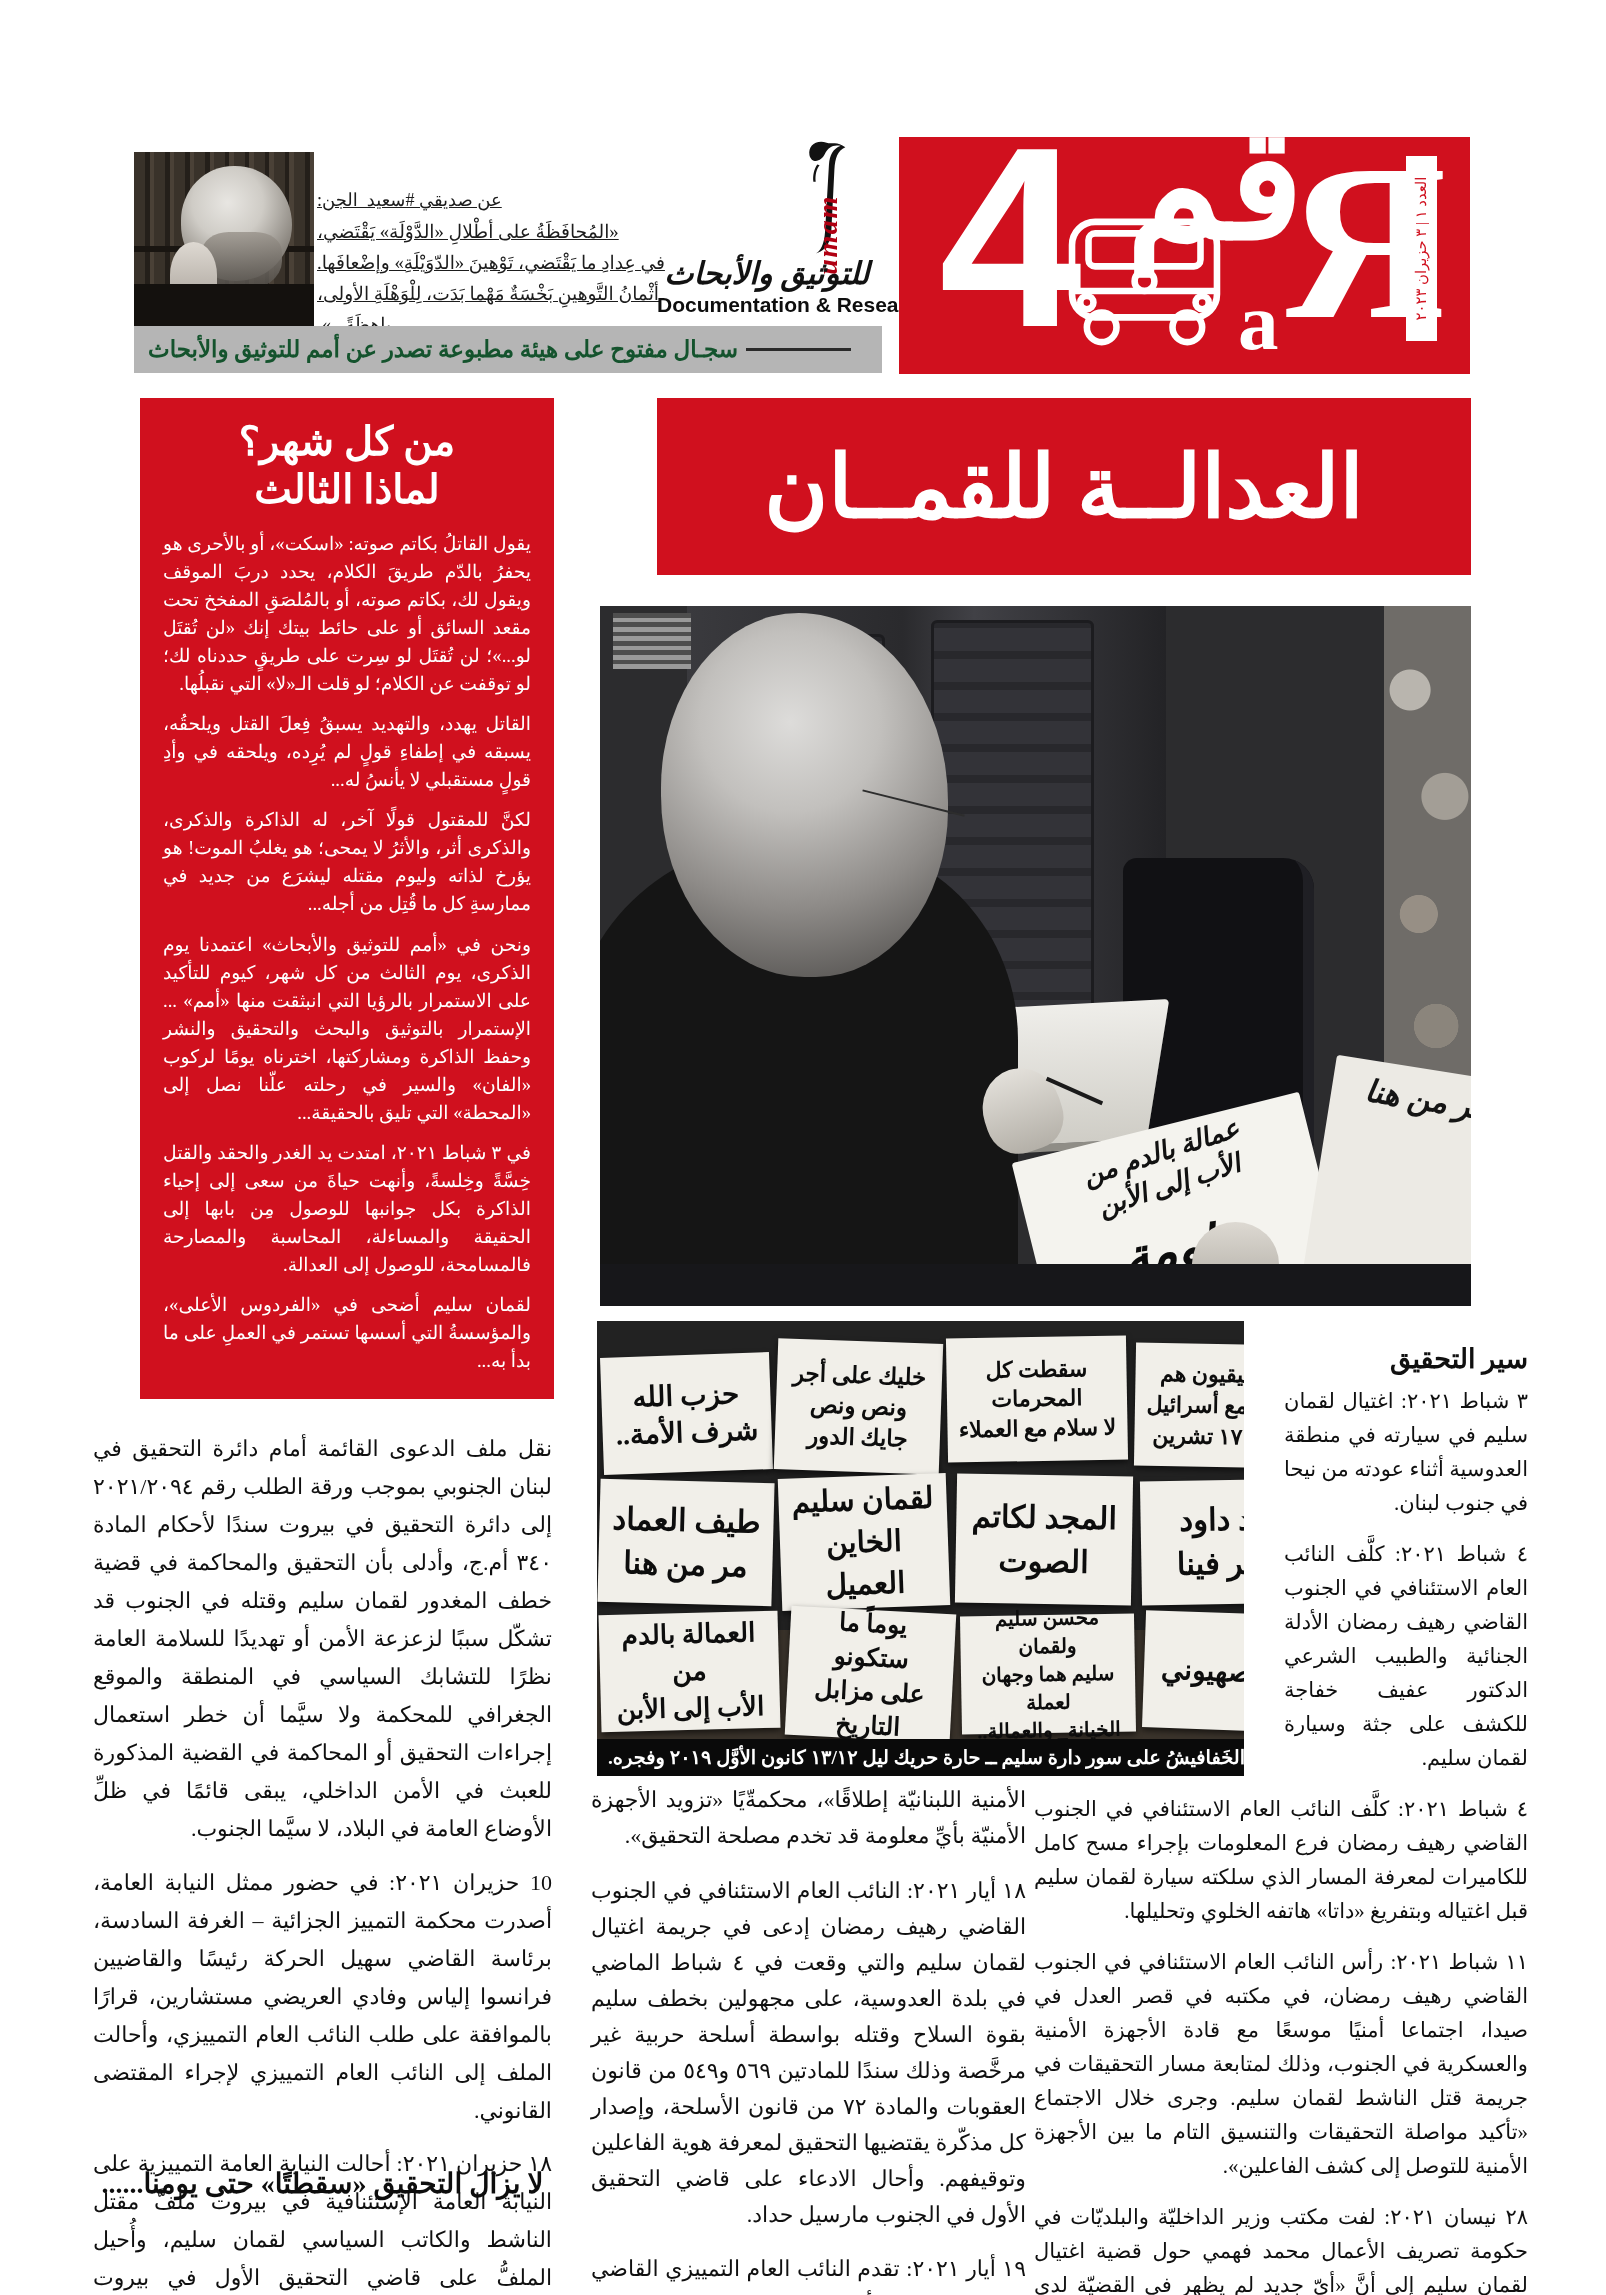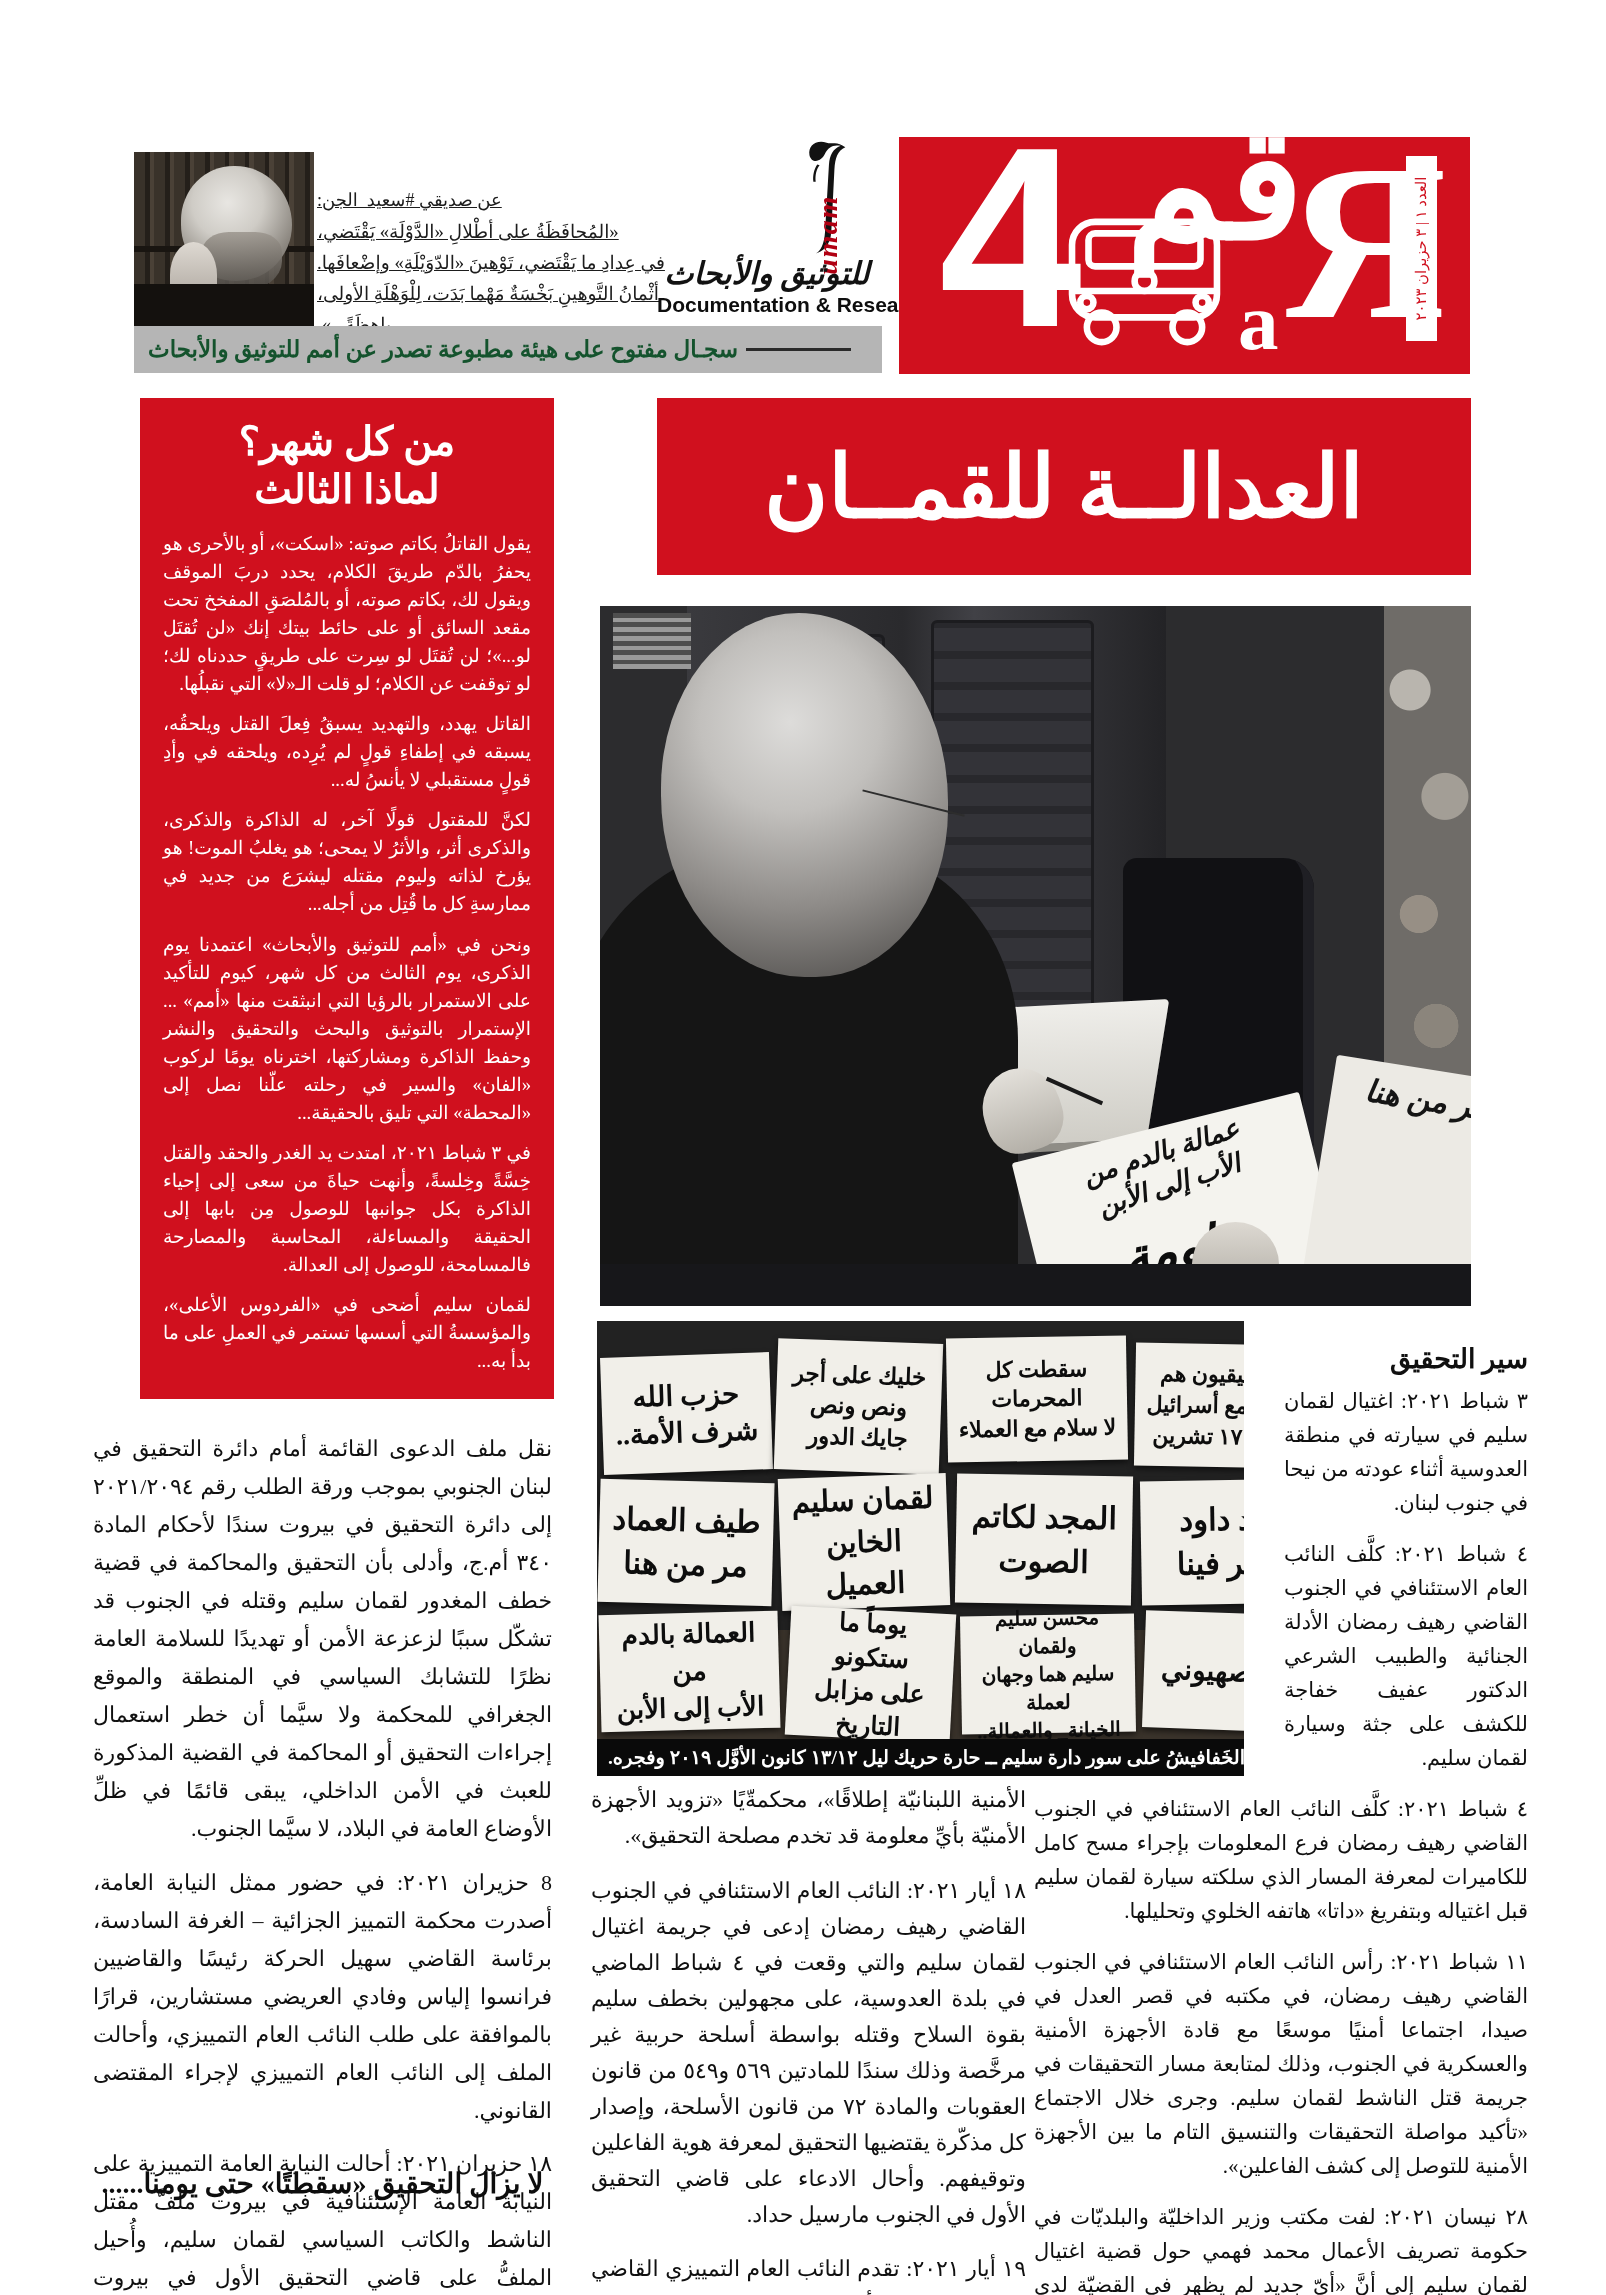--- a/index.html
+++ b/index.html
@@ -315,20 +315,20 @@
   </div>
 
   <div class="abs col midcol">
     <p>الأمنية اللبنانيّة إطلاقًا»، محكمةّيًا «تزويد الأجهزة الأمنيّة بأيِّ معلومة قد تخدم مصلحة التحقيق».</p>
     <p>١٨ أيار ٢٠٢١: النائب العام الاستئنافي في الجنوب القاضي رهيف رمضان إدعى في جريمة اغتيال لقمان سليم والتي وقعت في ٤ شباط الماضي في بلدة العدوسية، على مجهولين بخطف سليم بقوة السلاح وقتله بواسطة أسلحة حربية غير مرخَّصة وذلك سندًا للمادتين ٥٦٩ و٥٤٩ من قانون العقوبات والمادة ٧٢ من قانون الأسلحة، وإصدار كل مذكّرة يقتضيها التحقيق لمعرفة هوية الفاعلين وتوقيفهم. وأحال الادعاء على قاضي التحقيق الأول في الجنوب مارسيل حداد.</p>
     <p>١٩ أيار ٢٠٢١: تقدم النائب العام التمييزي القاضي غسان عويدات أمام محكمة التمييز الجزائية- الغرفة السادسة، بطلب</p>
   </div>
 
   <div class="abs col leftcol">
     <p>نقل ملف الدعوى القائمة أمام دائرة التحقيق في لبنان الجنوبي بموجب ورقة الطلب رقم ٢٠٢١/٢٠٩٤ إلى دائرة التحقيق في بيروت سندًا لأحكام المادة ٣٤٠ أم.ج، وأدلى بأن التحقيق والمحاكمة في قضية خطف المغدور لقمان سليم وقتله في الجنوب قد تشكّل سببًا لزعزعة الأمن أو تهديدًا للسلامة العامة نظرًا للتشابك السياسي في المنطقة والموقع الجغرافي للمحكمة ولا سيَّما أن خطر استعمال إجراءات التحقيق أو المحاكمة في القضية المذكورة للعبث في الأمن الداخلي، يبقى قائمًا في ظلِّ الأوضاع العامة في البلاد، لا سيَّما الجنوب.</p>
-    <p>8 حزيران ٢٠٢١: في حضور ممثل النيابة العامة، أصدرت محكمة التمييز الجزائية – الغرفة السادسة، برئاسة القاضي سهيل الحركة رئيسًا والقاضيين فرانسوا إلياس وفادي العريضي مستشارين، قرارًا بالموافقة على طلب النائب العام التمييزي، وأحالت الملف إلى النائب العام التمييزي لإجراء المقتضى القانوني.</p>
+    <p>10 حزيران ٢٠٢١: في حضور ممثل النيابة العامة، أصدرت محكمة التمييز الجزائية – الغرفة السادسة، برئاسة القاضي سهيل الحركة رئيسًا والقاضيين فرانسوا إلياس وفادي العريضي مستشارين، قرارًا بالموافقة على طلب النائب العام التمييزي، وأحالت الملف إلى النائب العام التمييزي لإجراء المقتضى القانوني.</p>
     <p>١٨ حزيران ٢٠٢١: أحالت النيابة العامة التمييزية على النيابة العامة الإستئنافية في بيروت ملفَّ مقتل الناشط والكاتب السياسي لقمان سليم، وأُحيل الملفُّ على قاضي التحقيق الأول في بيروت بالانتداب شربل أبو سمرا.</p>
     <p>١٢ أيار ٢٠٢٣: أوردت محطة الجديد في برنامج يسقط حكم الفاسد خبرًا عن تحويل قاضي التحقيق في بيروت شربل أبو سمرا كتابًا إلى النيابة العامة التمييزية للطلب من السلطات الألمانية تقديم ما لديها من كاميرات ومستندات تفيد التحقيق...</p>
   </div>
   <div class="abs closing">لا يزال التحقيق «سقطتًا» حتى يومنا......</div>
 
 </div>
 
 
 </body></html>

